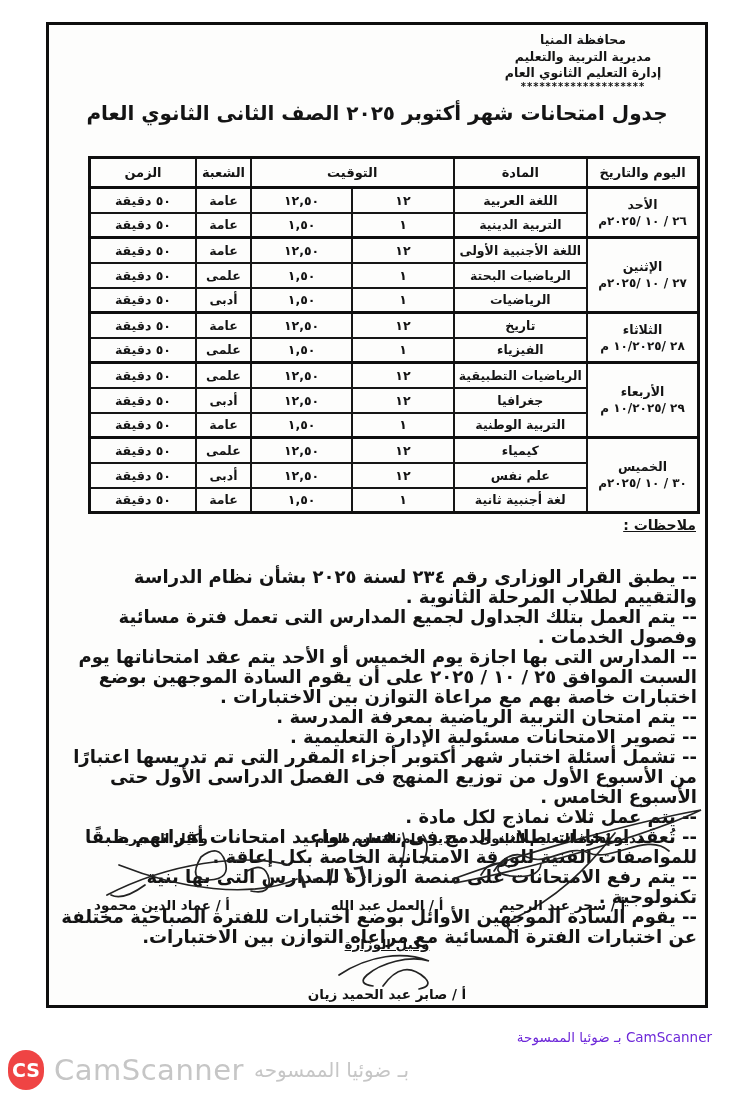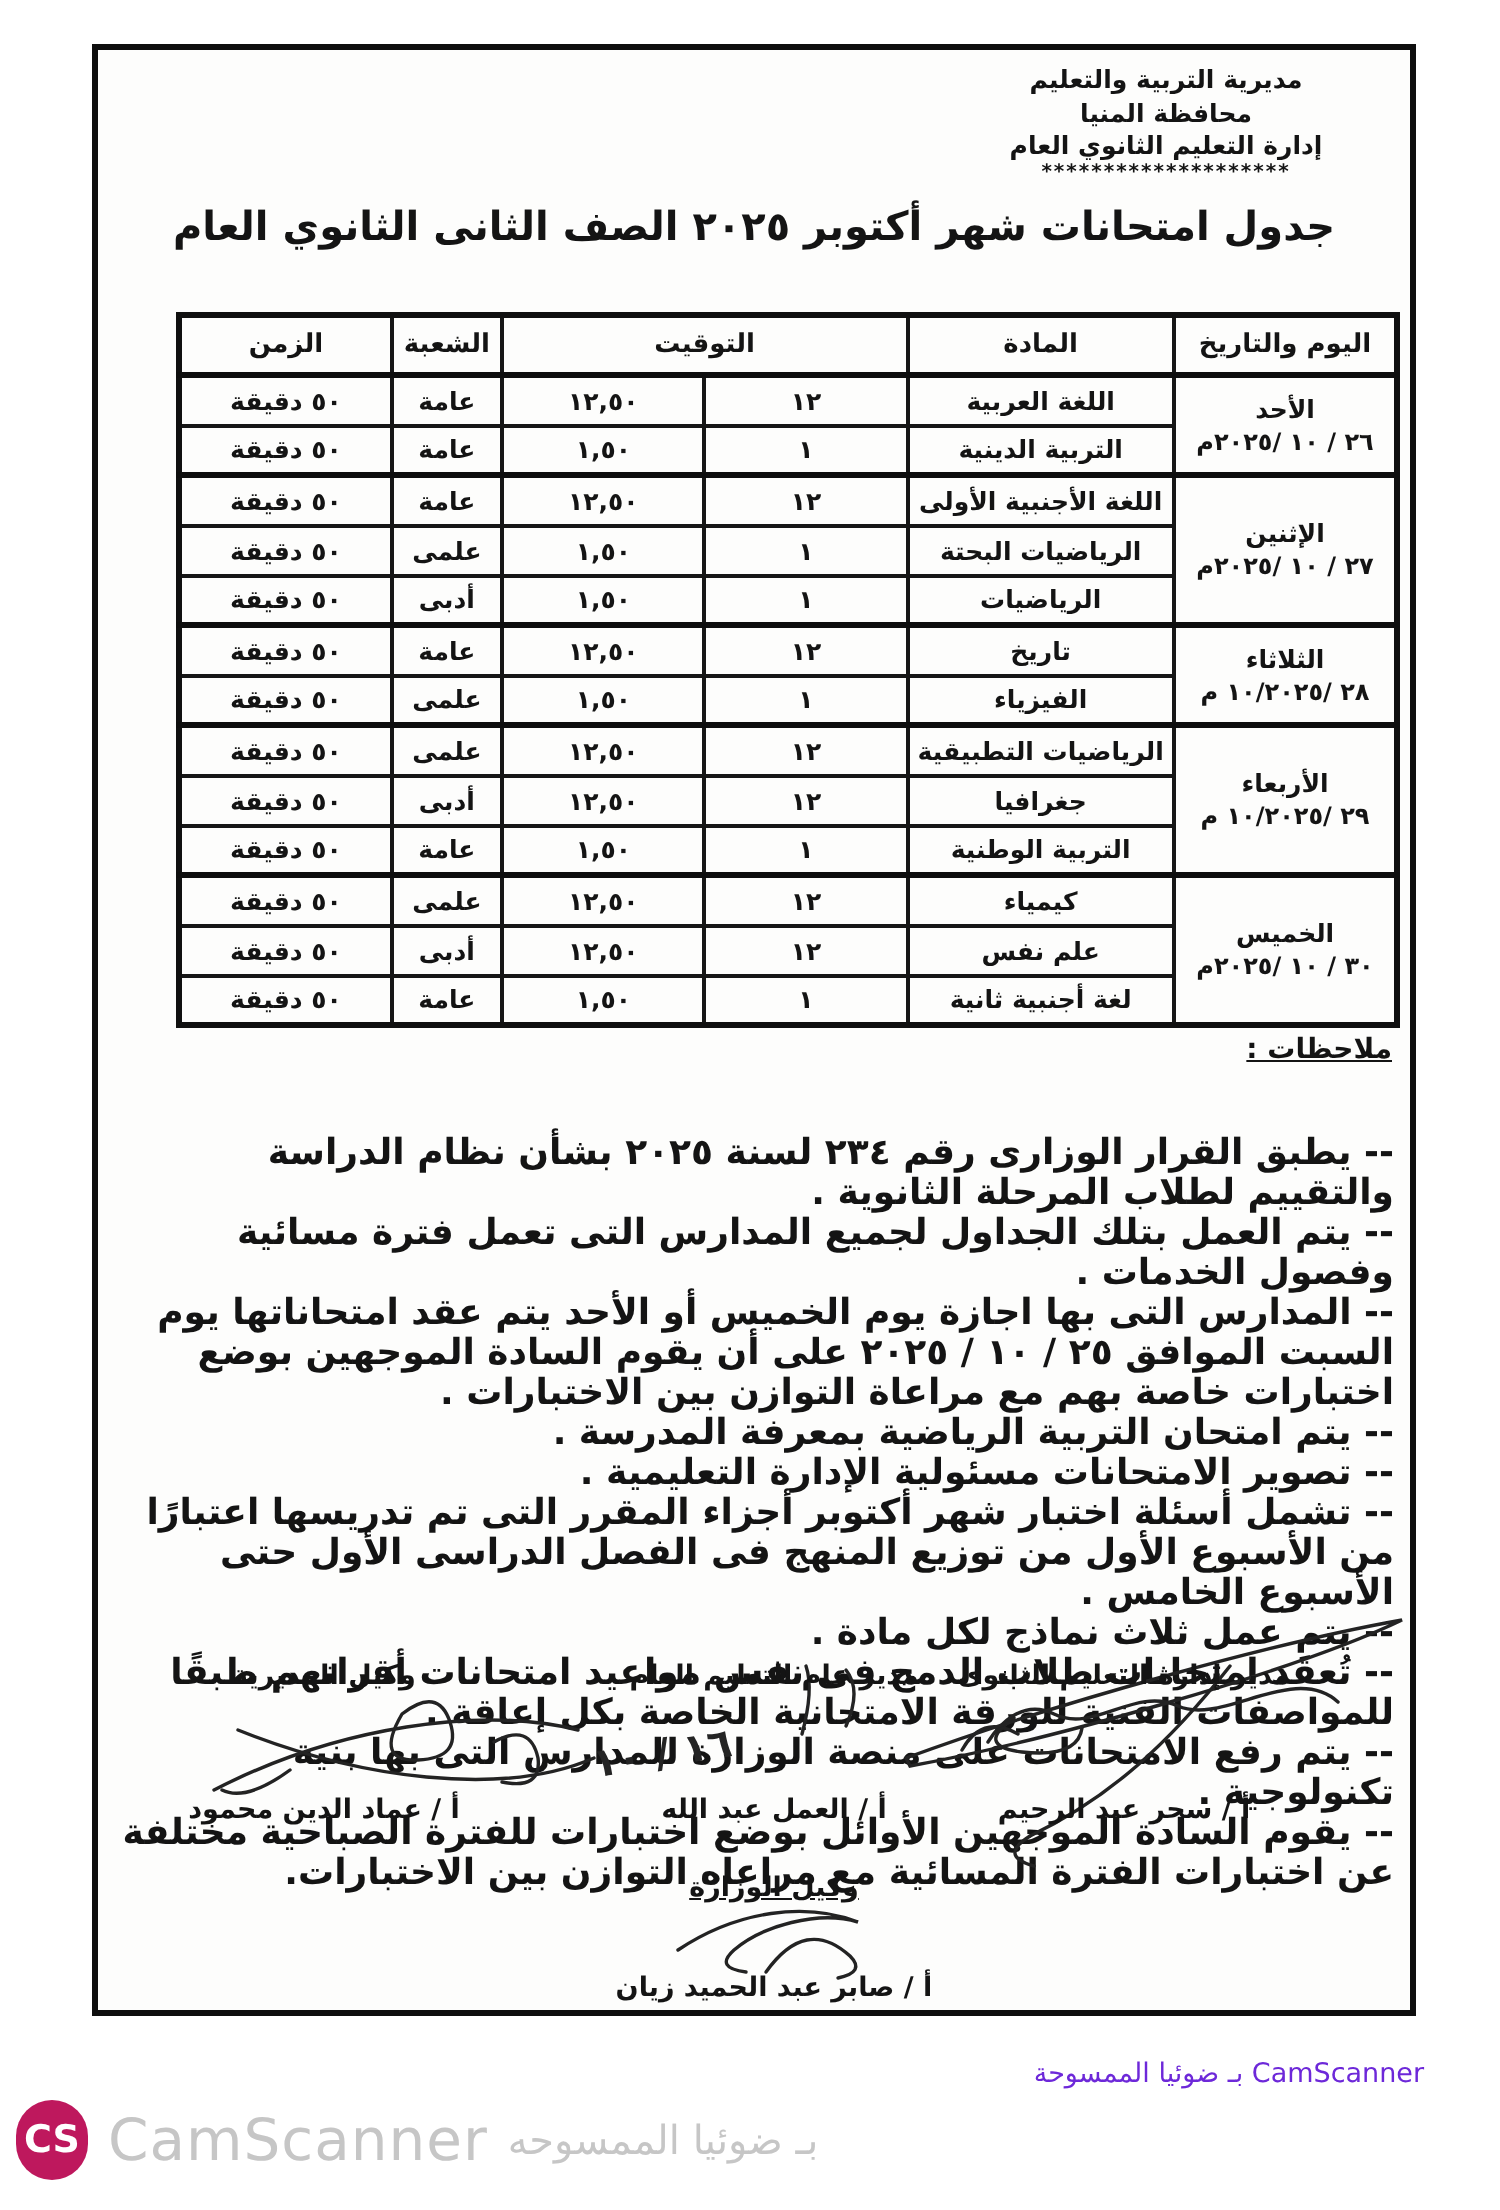--- a/index.html
+++ b/index.html
@@ -61,36 +61,36 @@
   
   .scan-line {
     position:absolute; top:1029px; right:38px; direction:ltr;
     font-size:13.5px; color:#6d28d9; font-weight:400;
   }
   .watermark {
     position:absolute; top:1050px; left:8px; display:flex; align-items:center;
     gap:10px; direction:ltr; color:#c6c6c6;
   }
   .cs-badge {
-    width:36px; height:40px; border-radius:18px; background:#be185d;
+    width:36px; height:40px; border-radius:18px; background:#ef4444;
     color:#ffffff; display:flex; align-items:center; justify-content:center;
     font-size:19px; font-weight:700;
   }
   .wm-latin  { font-size:29px; letter-spacing:.5px; }
   .wm-arabic { font-size:20px; direction:ltr; unicode-bidi:isolate; }
   .ltr-words { direction:ltr; unicode-bidi:isolate; }
 </style>
 </head>
 <body>
 
 <div class="page">
 
   <div class="letterhead">
+    <div>محافظة المنيا</div>
     <div>مديرية التربية والتعليم</div>
-    <div>محافظة المنيا</div>
     <div>إدارة التعليم الثانوي العام</div>
     <div class="stars">********************</div>
   </div>
 
   <div class="title-1">جدول امتحانات شهر أكتوبر ٢٠٢٥ الصف الثانى الثانوي العام</div>
 
   <table class="exam">
     <colgroup>
       <col style="width:112px">
         <col style="width:134px">

